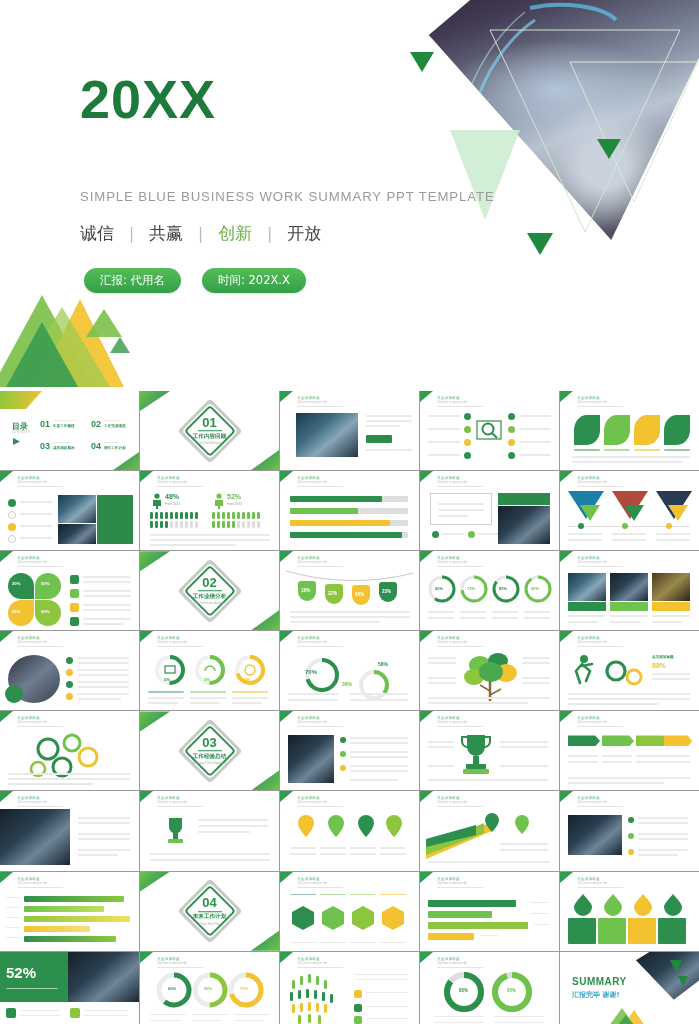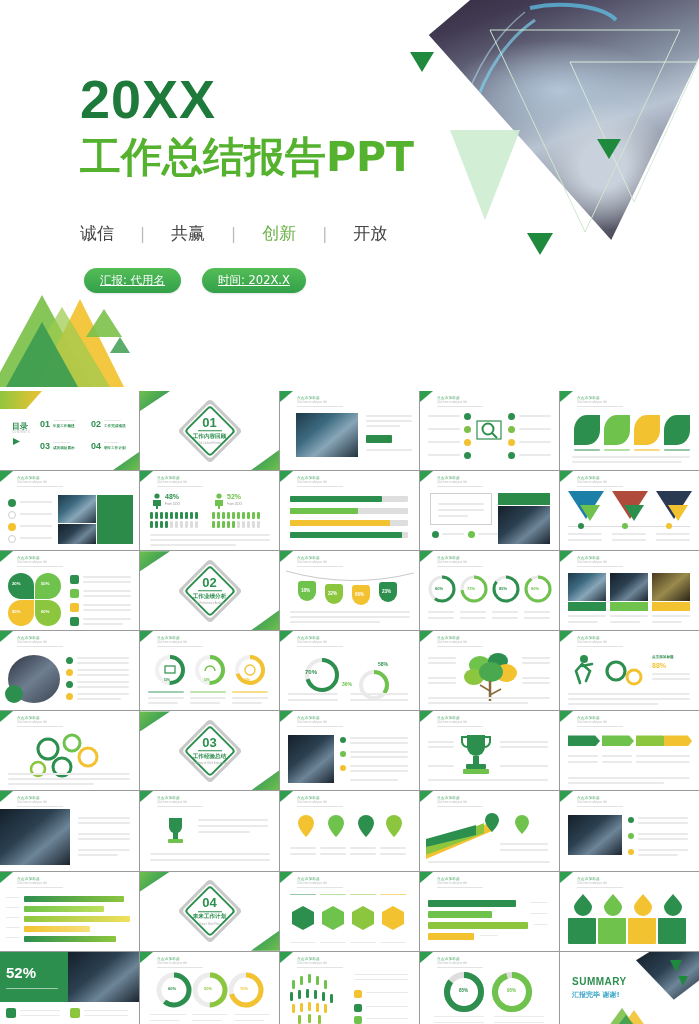--- a/index.html
+++ b/index.html
@@ -53,38 +53,37 @@
     font-size: 41px; font-weight: bold; color: #55b22f; letter-spacing: 0px;
     font-family: "DejaVu Sans", sans-serif; white-space: nowrap;
   }
   .hero-sub {
     position: absolute; left: 80px; top: 189px;
     font-size: 13.2px; color: #9b9b9b; letter-spacing: 0.9px;
     font-family: "Liberation Sans", sans-serif;
   }
   .hero-values {
     position: absolute; left: 80px; top: 222px;
-    display: flex; align-items: center; gap: 12px;
+    display: flex; align-items: center; gap: 1px;
     font-size: 17px; font-family: "DejaVu Sans", sans-serif;
   }
   .hero-values .v { padding: 0 14px; }
   .hero-values .v.dark { color: #444; }
   .hero-values .v.green { color: #6cb24a; }
   .hero-values .sep { color: #b9b9b9; font-size: 15px; }
   .hero-values .v:first-child { padding-left: 0; }
 
   .pill {
     position: absolute; top: 268px;
     height: 25px; border-radius: 13px;
     background: linear-gradient(180deg, #53bd56 0%, #33a04a 100%);
     color: #fff; font-size: 11.5px;
     display: flex; align-items: center; justify-content: center;
     padding: 4px 16px; font-family: "DejaVu Sans", sans-serif;
     box-shadow: 0 1px 2px rgba(0,0,0,.12);
-    text-decoration: underline;
   }
   .pill-1 { left: 84px; }
   .pill-2 { left: 202px; }
 
   
   .grid {
     position: absolute; left: 0; top: 391px;
     width: 699px; height: 633px;
     display: grid;
     grid-template-columns: repeat(5, 1fr);
@@ -217,21 +216,21 @@
 
     <svg style="position:absolute;left:448px;top:128px;width:80px;height:96px">
       <polygon points="2,2 72,2 37,92" fill="#cdeccf" opacity=".9"></polygon>
     </svg>
 
     <div class="tri tri-down-solid" style="left:410px;top:52px;border-left-width:12px;border-right-width:12px;border-top-width:20px;"></div>
     <div class="tri tri-down-solid" style="left:597px;top:139px;border-left-width:12px;border-right-width:12px;border-top-width:20px;"></div>
     <div class="tri tri-down-solid" style="left:527px;top:233px;border-left-width:13px;border-right-width:13px;border-top-width:22px;"></div>
 
     <div class="hero-title-year">20XX</div>
-    <div class="hero-title-main">工作总结报告PPT</div>
+    <div class="hero-sub">SIMPLE BLUE BUSINESS WORK SUMMARY PPT TEMPLATE</div>
 
     <div class="hero-values">
       <span class="v dark">诚信</span>
       <span class="sep">|</span>
       <span class="v dark">共赢</span>
       <span class="sep">|</span>
       <span class="v green">创新</span>
       <span class="sep">|</span>
       <span class="v dark">开放</span>
     </div>

